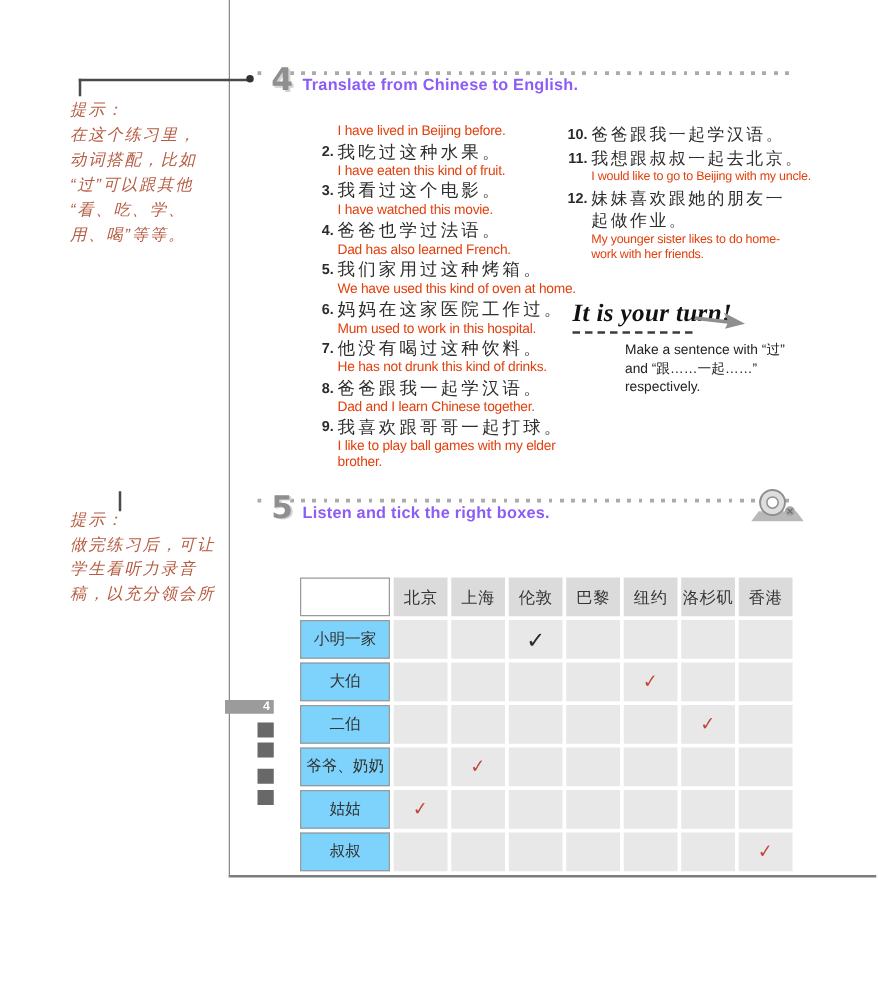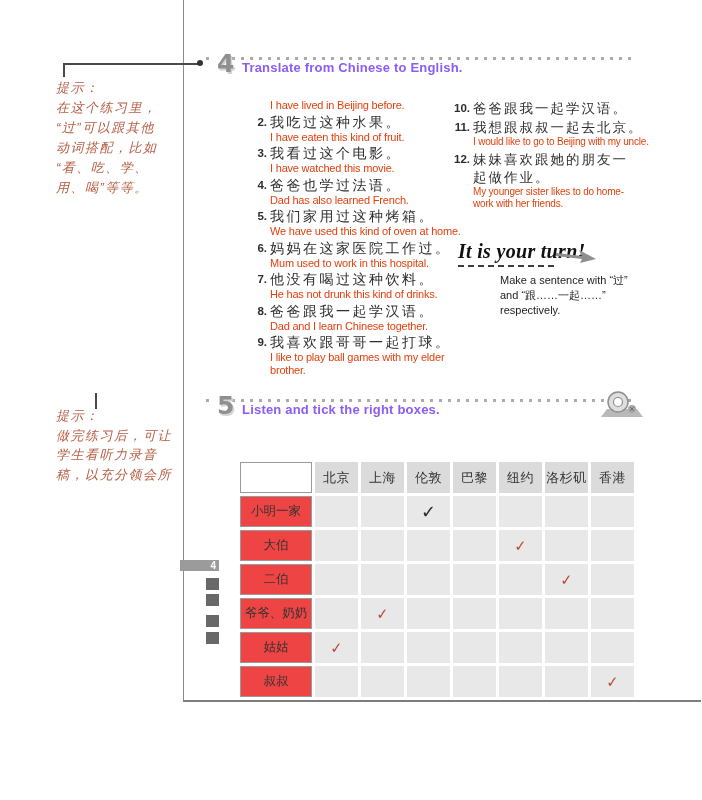--- a/index.html
+++ b/index.html
@@ -50,21 +50,21 @@
              font-family:"Liberation Serif",serif;letter-spacing:0.3px;white-space:nowrap;}
   .turn-underline{width:96px;border-top:2px dashed #3c3c3c;margin-top:2px;}
   .turn-arrow{position:absolute;left:98px;top:8px;}
   .turn-lines{margin-top:6px;margin-left:42px;font-size:11px;color:#222;line-height:15px;}
   
   .ex5-table{position:absolute;left:240px;top:424px;display:grid;
              grid-template-columns:72px repeat(7,43px);grid-auto-rows:31px;gap:3px;margin-top:38px;}
   .cell{display:flex;align-items:center;justify-content:center;box-sizing:border-box;}
   .hdr{background:#dbdbdb;font-size:13px;color:#333;letter-spacing:0.5px;
        font-family:"DejaVu Sans",sans-serif;}
-  .lbl{background:#ef4444;border:1px solid #9a9a9a;font-size:12.5px;color:#333;
+  .lbl{background:#7dd3fc;border:1px solid #9a9a9a;font-size:12.5px;color:#333;
        font-family:"DejaVu Sans",sans-serif;white-space:nowrap;}
   .lbl-empty{background:#fff;border:1px solid #9a9a9a;}
   .data{background:#e8e8e8;}
   .tick{font-size:15px;line-height:1;}
   .tick.red{color:#c04837;transform:rotate(-4deg);}
   .tick.black{color:#2b2b2b;font-size:18px;}
   
   .side-tab{position:absolute;left:180px;top:560px;width:39px;height:11px;background:#9b9b9b;
             color:#fff;font-size:10px;font-weight:bold;text-align:right;line-height:11px;
             padding-right:3px;box-sizing:border-box;}
@@ -80,22 +80,22 @@
   <div class="page-frame"></div>
 
   <div class="conn1-v"></div>
   <div class="conn1-h"></div>
   <div class="conn1-dot"></div>
   <div class="conn2-v"></div>
 
   <div class="margin-note note-1" id="note0">
       <div class="note-line">提示：</div>
       <div class="note-line">在这个练习里，</div>
+      <div class="note-line">动词搭配，比如</div>
       <div class="note-line">“过”可以跟其他</div>
-      <div class="note-line">动词搭配，比如</div>
       <div class="note-line">“看、吃、学、</div>
       <div class="note-line">用、喝”等等。</div>
     </div>
   <div class="margin-note note-2" id="note1">
       <div class="note-line">提示：</div>
       <div class="note-line">做完练习后，可让</div>
       <div class="note-line">学生看听力录音</div>
       <div class="note-line">稿，以充分领会所</div>
     </div>
 

